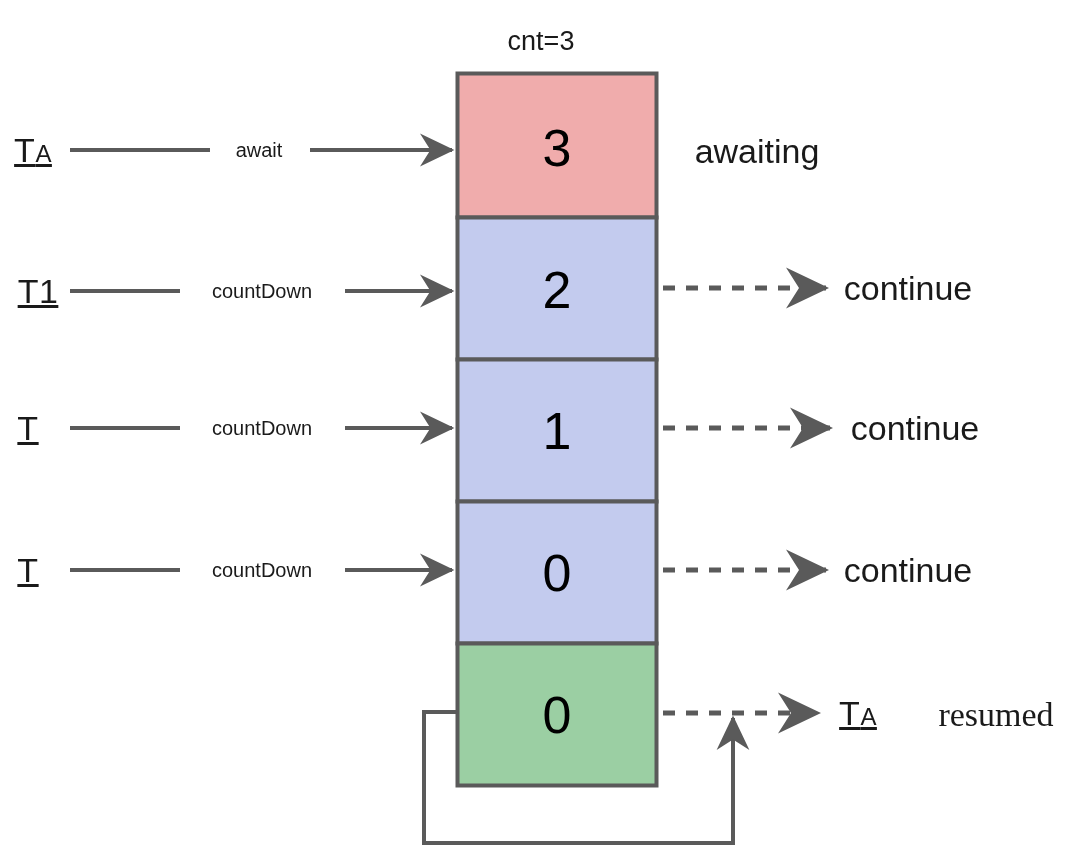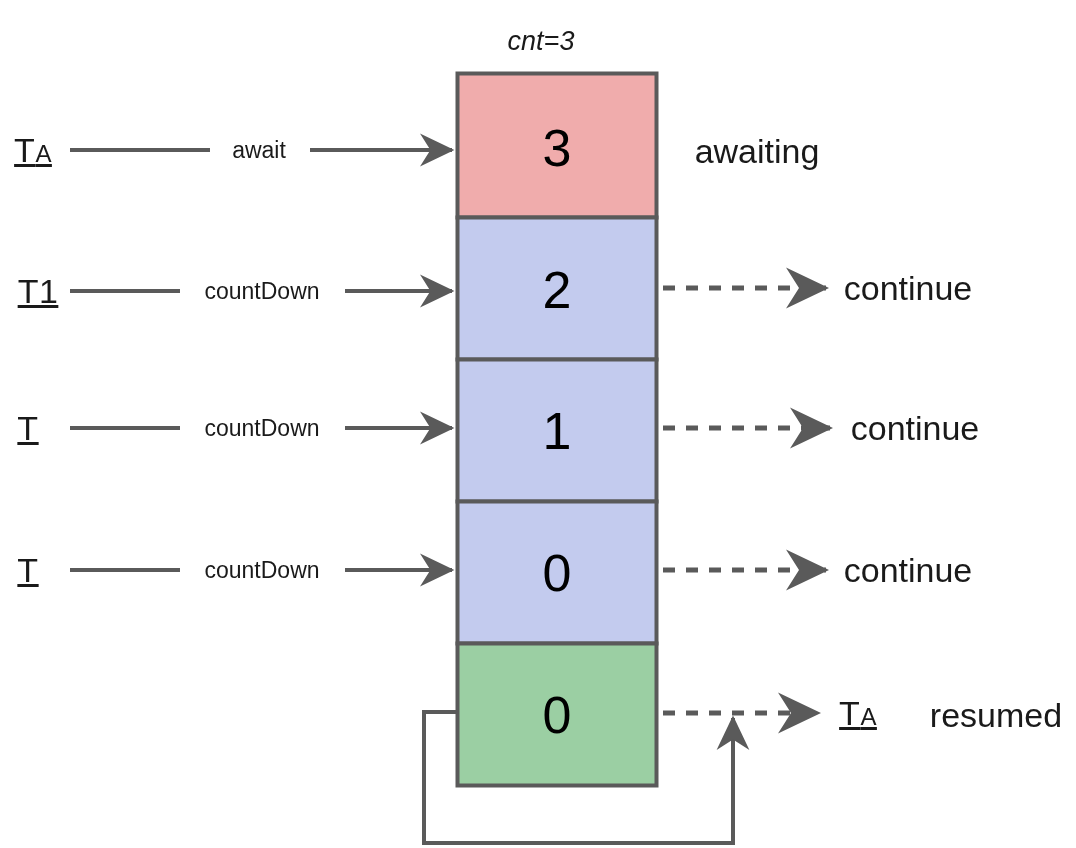--- a/index.html
+++ b/index.html
@@ -41,28 +41,27 @@
   }
   .thread-label {
     font-size: 34px;
     letter-spacing: 0.5px;
     text-decoration: underline;
   }
   .thread-label .sub {
     font-size: 24px;
   }
   .edge-label {
-    font-size: 23px;
+    font-size: 20px;
   }
   .side-label {
     font-size: 34px;
   }
   .cnt-label {
     font-size: 27px;
-    font-style: italic;
   }
   .cell-value {
     font-size: 52px;
     color: #000000;
   }
 </style>
 </head>
 <body>
 
 <div id="diagram-root">
@@ -135,16 +134,16 @@
 
     <div class="lbl thread-label" style="left:28px; top:428px;"><span>T</span><span class="sub"></span></div>
     <div class="lbl edge-label" style="left:262px; top:428px;">countDown</div>
     <div class="lbl side-label" style="left:915px; top:428px;">continue</div>
 
     <div class="lbl thread-label" style="left:28px; top:570px;"><span>T</span><span class="sub"></span></div>
     <div class="lbl edge-label" style="left:262px; top:570px;">countDown</div>
     <div class="lbl side-label" style="left:908px; top:570px;">continue</div>
 
     <div class="lbl thread-label" style="left:858px; top:713px;"><span>T</span><span class="sub">A</span></div>
-    <div class="lbl side-label" style="left:996px; top:715px;">resumed</div>
+    <div class="lbl side-label" style="left:996px; top:715px;font-family:Liberation Serif, serif;">resumed</div>
 
   </div>
 </div>
 
 </body></html>

